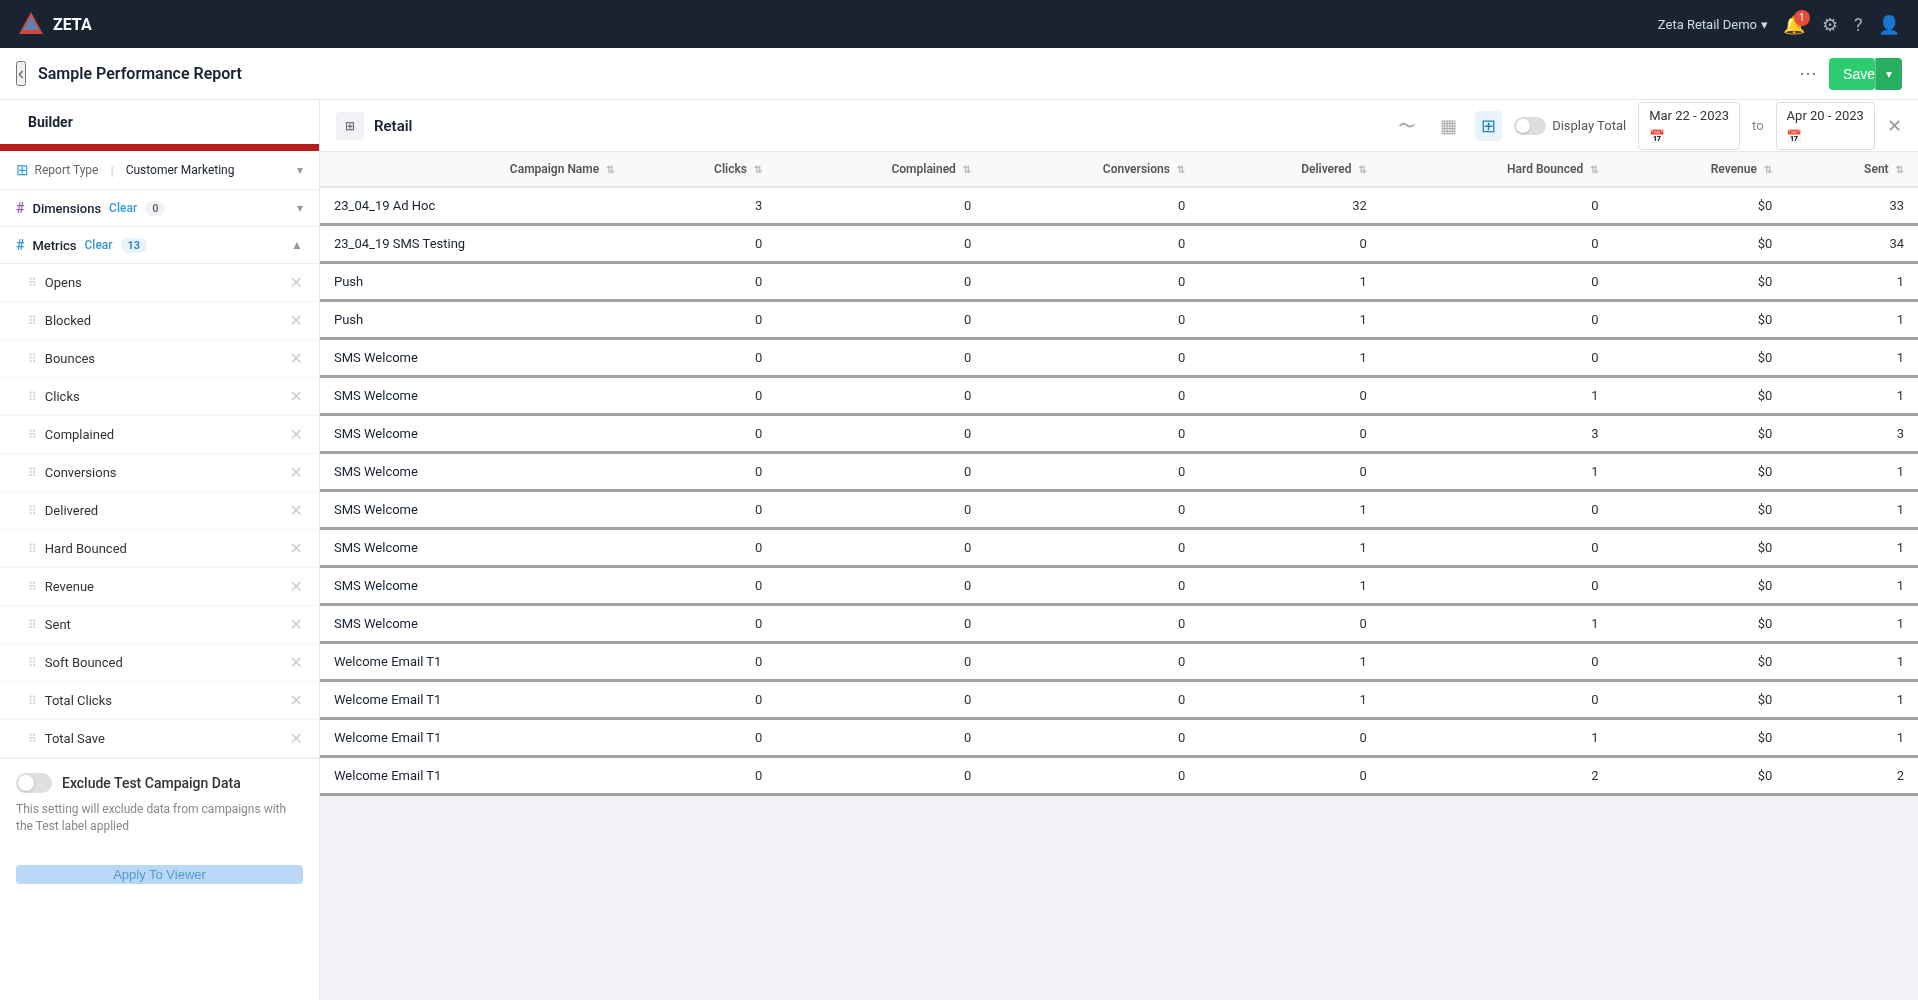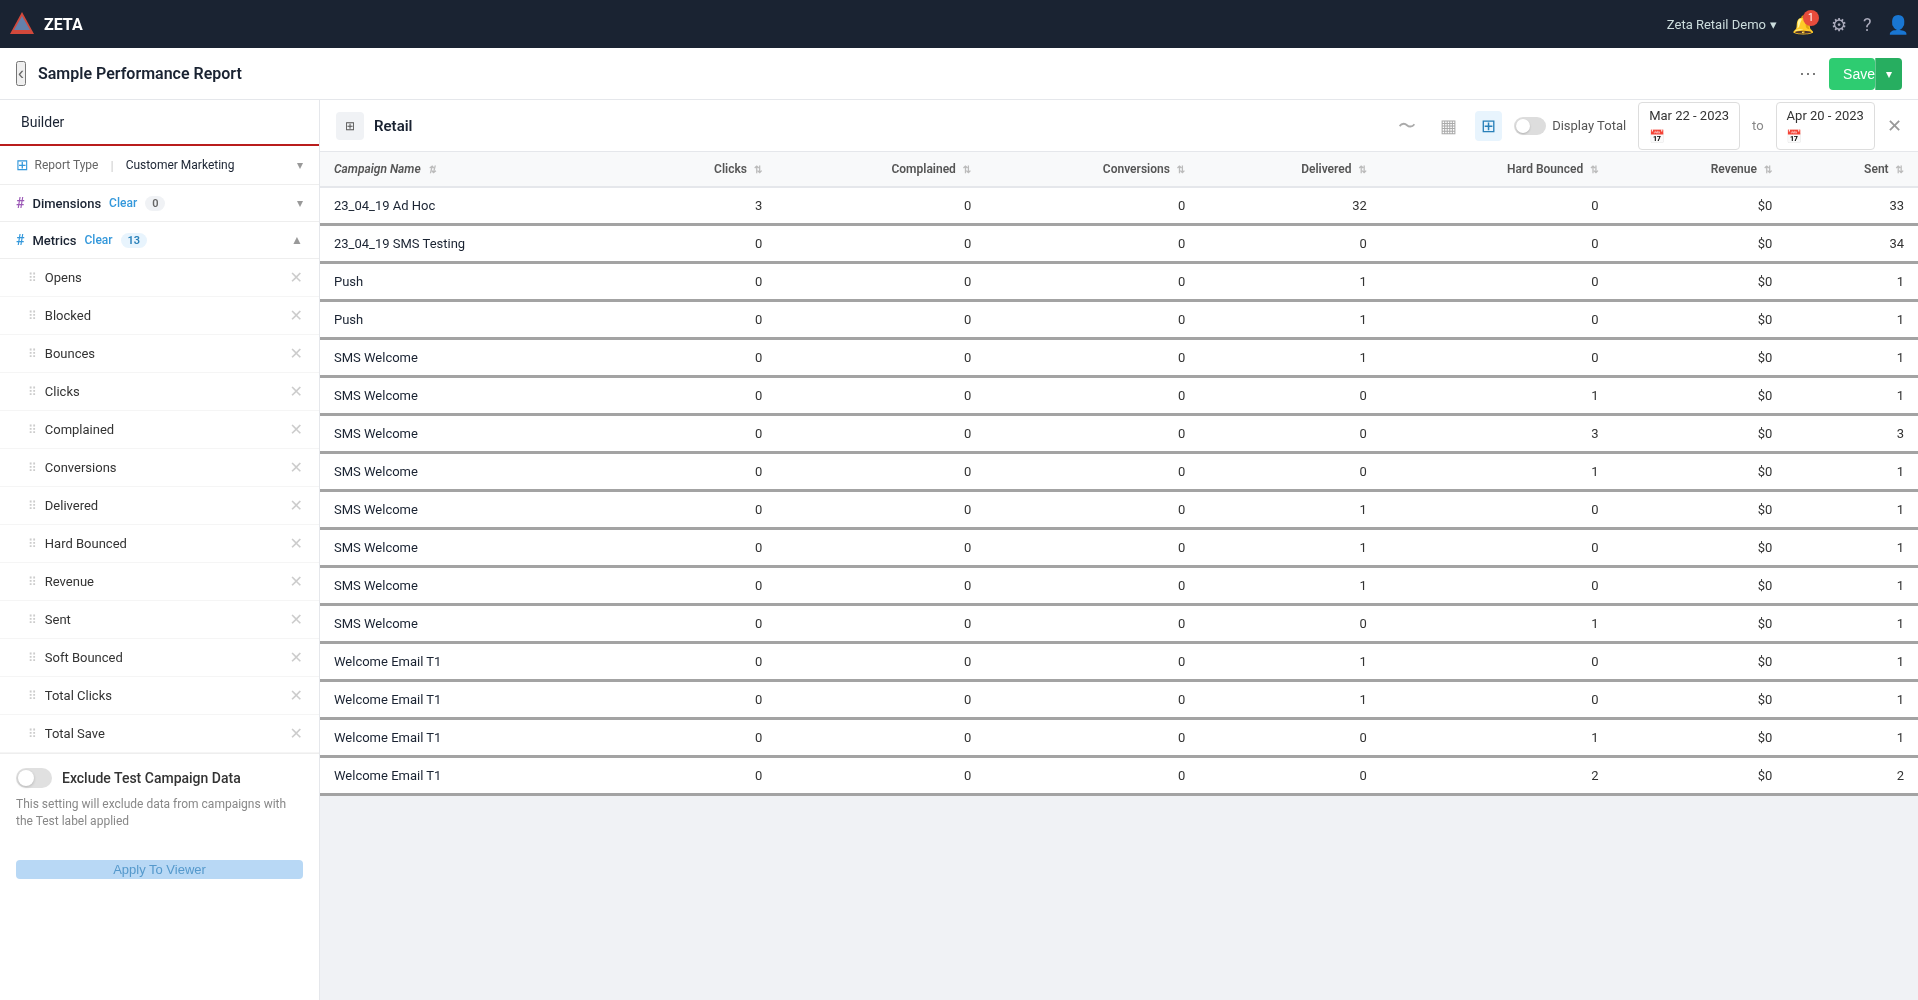--- a/index.html
+++ b/index.html
@@ -5,21 +5,21 @@
     * { box-sizing: border-box; margin: 0; padding: 0; }
     body { font-family: -apple-system, BlinkMacSystemFont, 'Segoe UI', Roboto, sans-serif; font-size: 13px; background: #f0f2f5; color: #333; height: 1000px; overflow: hidden; }
 
     
     .top-nav {
       height: 48px;
       background: #1a2332;
       display: flex;
       align-items: center;
       justify-content: space-between;
-      padding: 0 8px;
+      padding: 0 17px;
       position: fixed;
       top: 0; left: 0; right: 0;
       z-index: 100;
     }
     .top-nav-left { display: flex; align-items: center; gap: 8px; }
     .logo { display: flex; align-items: center; gap: 8px; color: white; font-weight: 700; font-size: 16px; }
     .logo-icon { width: 28px; height: 28px; }
     .top-nav-right { display: flex; align-items: center; gap: 16px; color: white; font-size: 13px; }
     .nav-org { display: flex; align-items: center; gap: 4px; color: #cdd; font-size: 13px; cursor: pointer; }
     .nav-icon { color: #aab; font-size: 18px; cursor: pointer; }
@@ -53,25 +53,25 @@
     
     .builder-panel {
       width: 320px;
       background: white;
       border-right: 1px solid #e5e7eb;
       overflow-y: auto;
       flex-shrink: 0;
       padding-bottom: 80px;
     }
     .builder-header {
-      padding: 14px 21px;
-      font-weight: 400;
+      padding: 14px 28px;
+      font-weight: 700;
       font-size: 14px;
       color: #1a2332;
-      border-bottom: 2px solid #b91c1c;
+      border-bottom: 7px solid #b91c1c;
     }
     .report-type-row {
       display: flex;
       align-items: center;
       justify-content: space-between;
       padding: 10px 16px;
       border-bottom: 1px solid #eee;
     }
     .report-type-label { color: #666; font-size: 12px; }
     .report-type-pipe { color: #ccc; margin: 0 6px; }
@@ -171,21 +171,21 @@
       padding: 10px 14px;
       text-align: right;
       font-size: 12px;
       font-weight: 600;
       color: #555;
       white-space: nowrap;
       position: sticky;
       top: 0;
       z-index: 10;
     }
-    thead th:first-child { text-align: left; font-style: italic; }
+    thead th:first-child { text-align: right; }
     tbody tr { border-bottom: 3px solid #a3a3a3; }
     tbody td { padding: 10px 14px; font-size: 13px; color: #333; text-align: right; }
     tbody td:first-child { text-align: left; color: #1a2332; }
     .sort-icon { color: #bbb; margin-left: 4px; font-size: 10px; }
   </style>
 </head>
 <body>
 
 <nav class="top-nav">
   <div class="top-nav-left">

